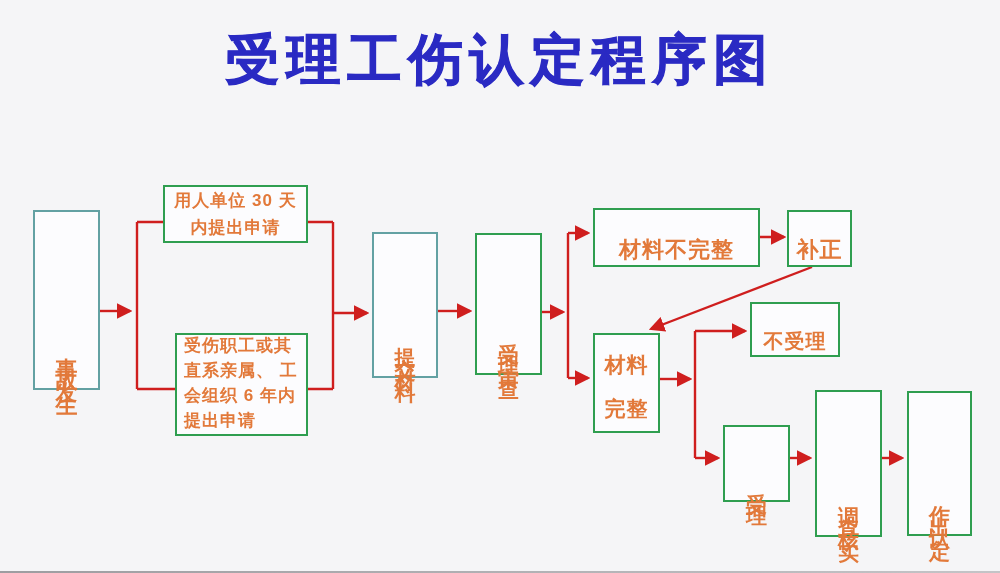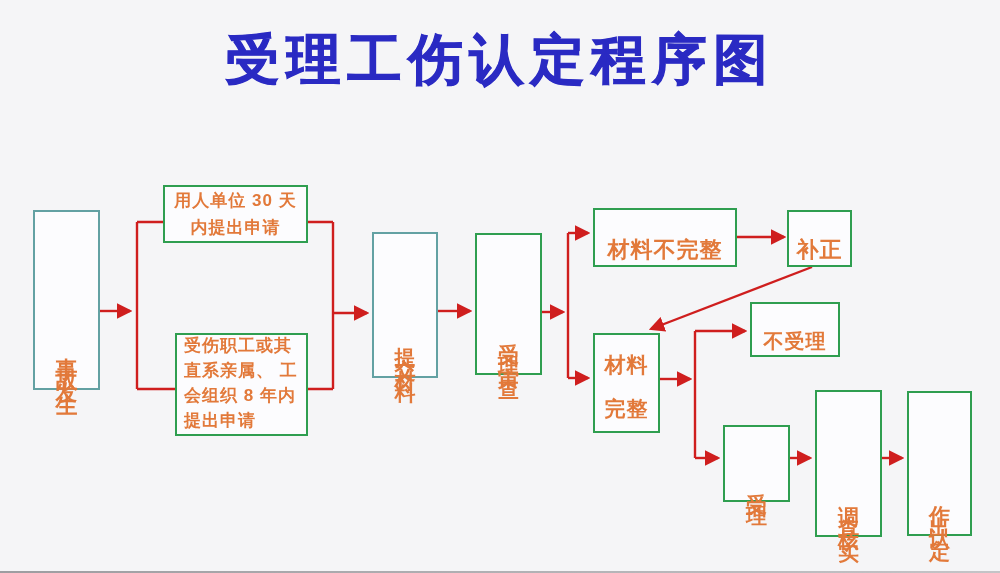--- a/index.html
+++ b/index.html
@@ -36,21 +36,21 @@
   }
   .node.teal{border-color:var(--border-teal);}
   .node .label{white-space:pre-line;letter-spacing:1px;}
   .node.vertical .label{writing-mode:vertical-lr;text-orientation:upright;letter-spacing:.55em;}
   #n-accident   {left:33px; top:210px;width:67px; height:180px;font-size:22px;}
   #n-employer   {left:163px;top:185px;width:145px;height:58px; font-size:17px;line-height:1.55;}
   #n-worker     {left:175px;top:333px;width:133px;height:103px;font-size:17px;line-height:1.47;justify-content:flex-start;}
   #n-worker .label{text-align:left;padding-left:7px;}
   #n-submit     {left:372px;top:232px;width:66px; height:146px;font-size:21px;}
   #n-review     {left:475px;top:233px;width:67px; height:142px;font-size:21px;}
-  #n-incomplete {left:593px;top:208px;width:144px;height:59px; font-size:22px;}
+  #n-incomplete {left:593px;top:208px;width:167px;height:59px; font-size:22px;}
   #n-correction {left:787px;top:210px;width:65px; height:57px; font-size:22px;}
   #n-complete   {left:593px;top:333px;width:67px; height:100px;font-size:21px;line-height:2.1;}
   #n-reject     {left:750px;top:302px;width:90px; height:55px; font-size:20px;}
   #n-accept     {left:723px;top:425px;width:67px; height:77px; font-size:21px;}
   #n-investigate{left:815px;top:390px;width:67px; height:147px;font-size:21px;}
   #n-determine  {left:907px;top:391px;width:65px; height:145px;font-size:21px;}
   .bottom-edge{
     position:absolute;left:0;bottom:0;width:100%;height:2px;z-index:3;
     background:linear-gradient(to right,rgba(70,70,75,.5),rgba(70,70,75,.28));
   }
@@ -94,21 +94,21 @@
   </div>
 
   <div class="node" id="n-employer">
     <span class="label">用人单位 30 天
 内提出申请</span>
   </div>
 
   <div class="node" id="n-worker">
     <span class="label">受伤职工或其
 直系亲属、 工
-会组织 8 年内
+会组织 6 年内
 提出申请</span>
   </div>
 
   <div class="node teal vertical" id="n-submit">
     <span class="label">提交材料</span>
   </div>
 
   <div class="node vertical" id="n-review">
     <span class="label">受理审查</span>
   </div>

